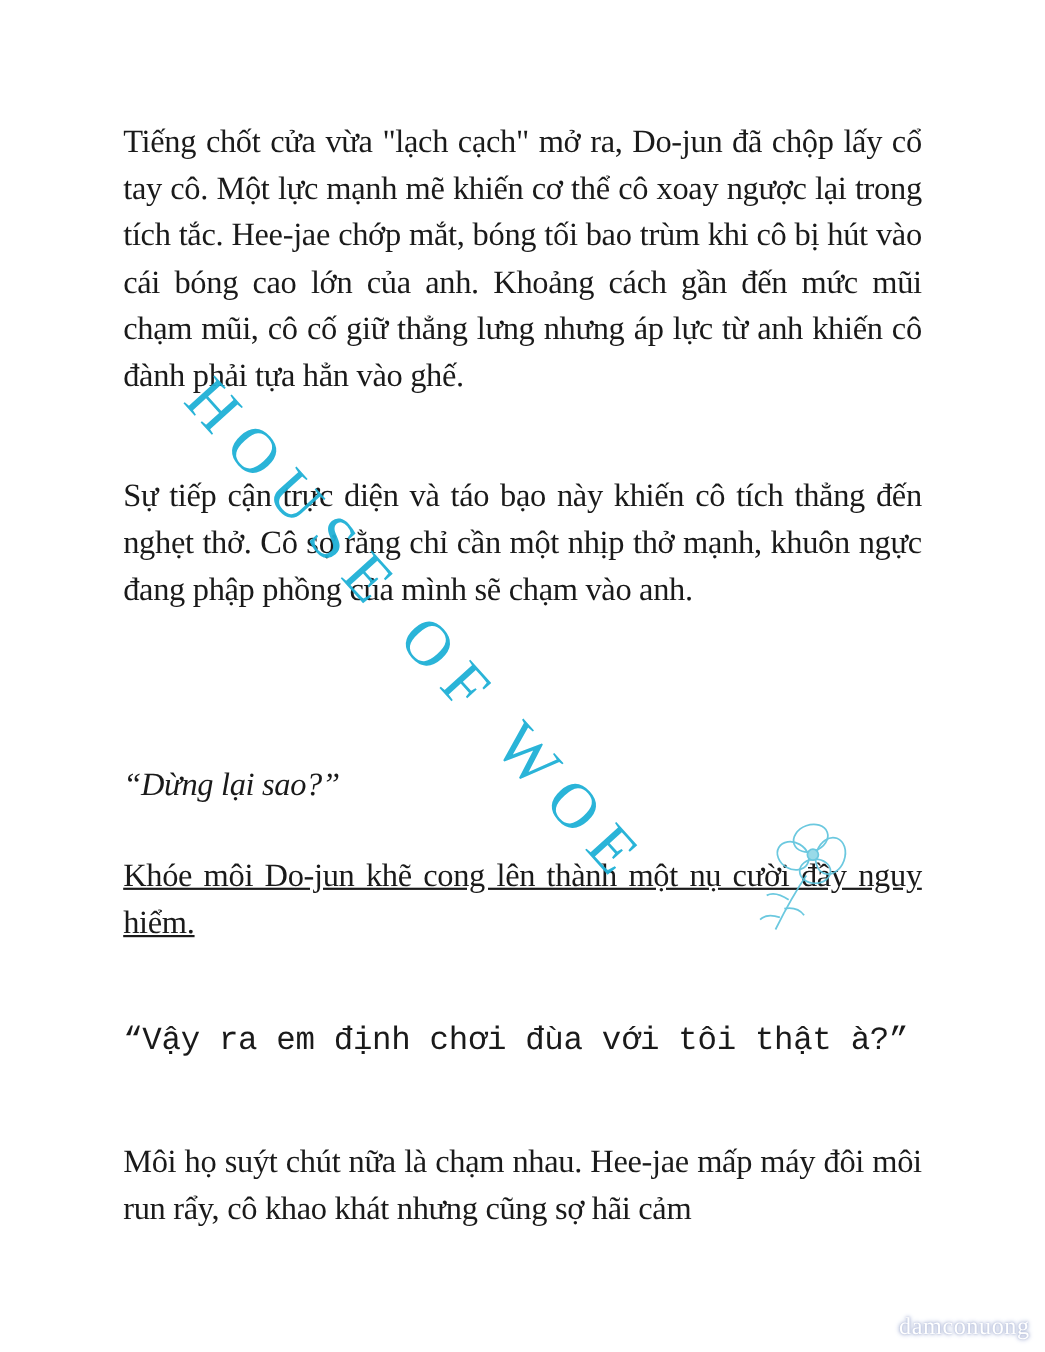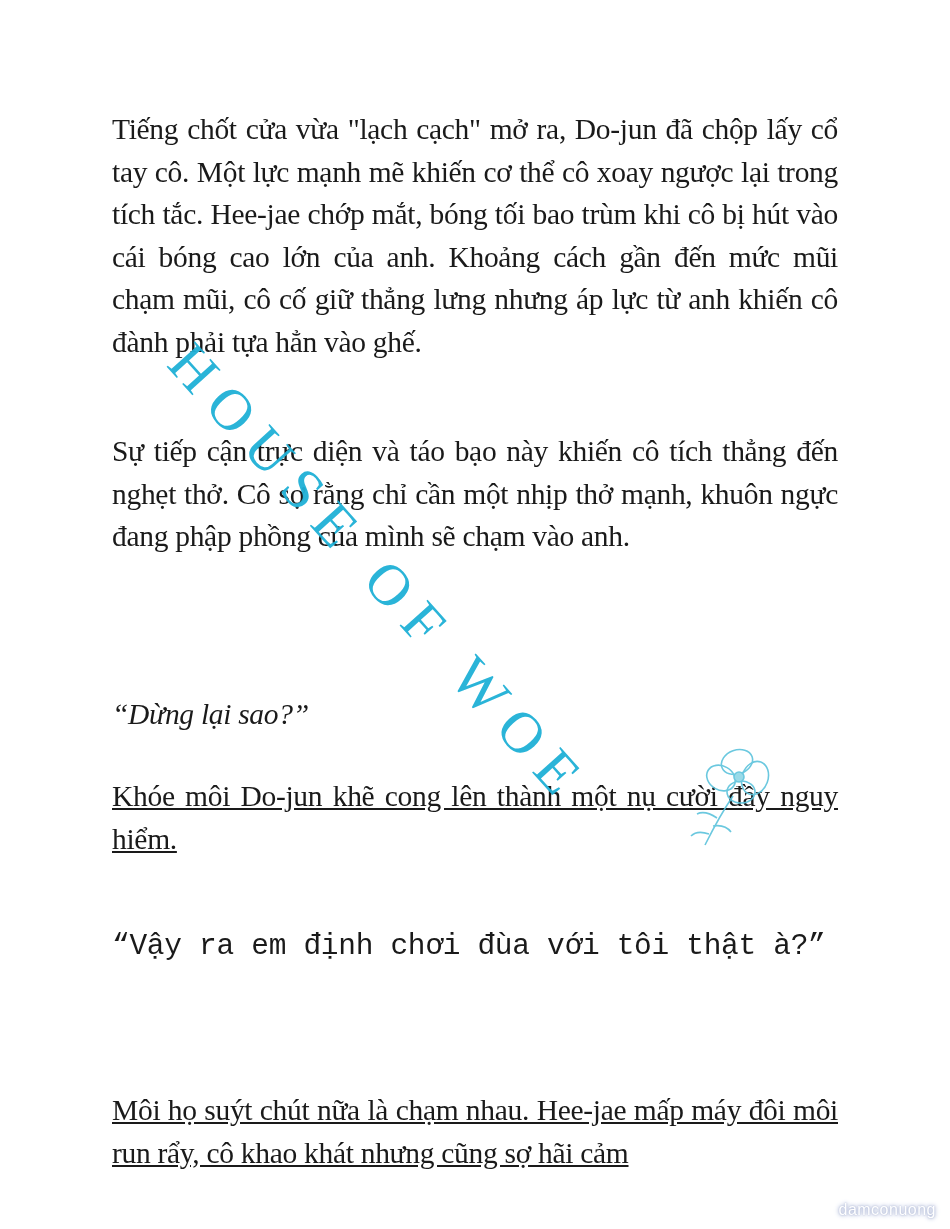--- a/index.html
+++ b/index.html
@@ -9,34 +9,34 @@
   }
   .para {
     font-size: 29.5px; line-height: 42.6px; margin: 0; text-align: justify;
     letter-spacing: -0.3px;
   }
   .p1 { position: absolute; top: 108px; }
   .p2 { position: absolute; top: 430px; }
   .p3 { position: absolute; top: 693px; font-style: italic; }
   .p4 { position: absolute; top: 775px; text-decoration: underline; }
   .p5 { position: absolute; top: 925px; font-family: Liberation Mono, monospace; }
-  .p6 { position: absolute; top: 1089px; text-decoration: underline; }
+  .p6 { position: absolute; top: 1035px; }
   .para-abs { left: 112px; width: 726px; }
   .watermark {
     position: absolute; left: 170px; top: 470px; transform-origin: 0 0; transform: rotate(48deg);
     color: #1fb0d6; font-family: "Liberation Serif", "DejaVu Serif", serif;
     font-size: 58px; letter-spacing: 14px; white-space: nowrap; opacity: 0.95; pointer-events: none;
   }
   .watermark { left: 205px; top: 330px; }
   .flower {
     position: absolute; left: 675px; top: 740px; width: 100px; height: 110px; pointer-events: none;
   }
   .corner-mark {
-    position: absolute; right: 14px; bottom: 10px; font-family: Liberation Sans, sans-serif;
-    font-size: 16px; color: #ffffff; letter-spacing: 0.5px;
+    position: absolute; right: 14px; bottom: 10px; font-family: Liberation Serif, serif;
+    font-size: 22px; color: #ffffff; letter-spacing: 0.5px;
     text-shadow: 0 0 4px #aeb8d6, 0 0 6px #c5cde6, 0 0 2px #9aa6cc;
     margin-top: 23px;
   }
 </style>
 </head>
 <body>
 
 <p class="para p1 para-abs">Tiếng chốt cửa vừa "lạch cạch" mở ra, Do-jun đã chộp lấy cổ tay cô. Một lực mạnh mẽ khiến cơ thể cô xoay ngược lại trong tích tắc. Hee-jae chớp mắt, bóng tối bao trùm khi cô bị hút vào cái bóng cao lớn của anh. Khoảng cách gần đến mức mũi chạm mũi, cô cố giữ thẳng lưng nhưng áp lực từ anh khiến cô đành phải tựa hẳn vào ghế.</p>
 <p class="para p2 para-abs">Sự tiếp cận trực diện và táo bạo này khiến cô tích thẳng đến nghẹt thở. Cô sợ rằng chỉ cần một nhịp thở mạnh, khuôn ngực đang phập phồng của mình sẽ chạm vào anh.</p>
 <p class="para p3 para-abs">“Dừng lại sao?”</p>

